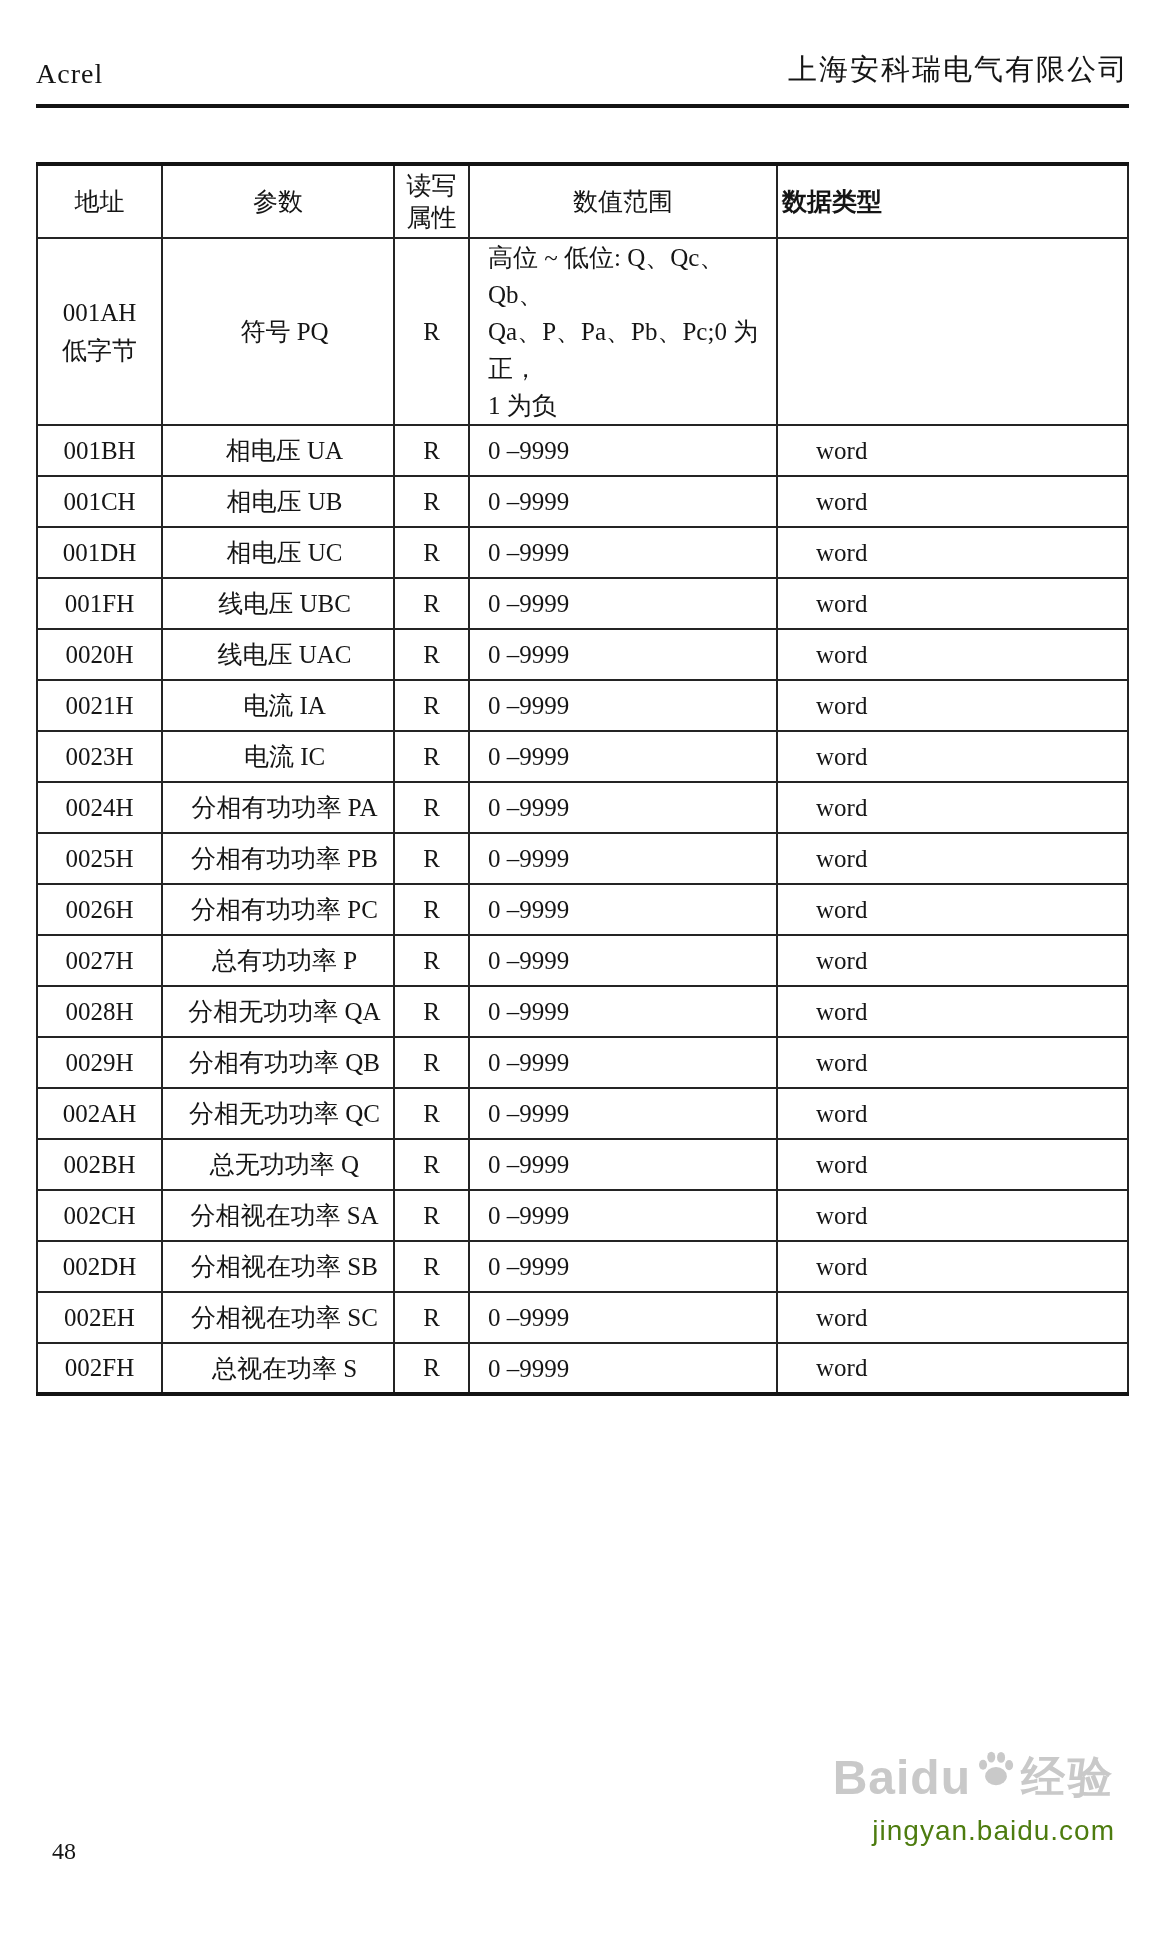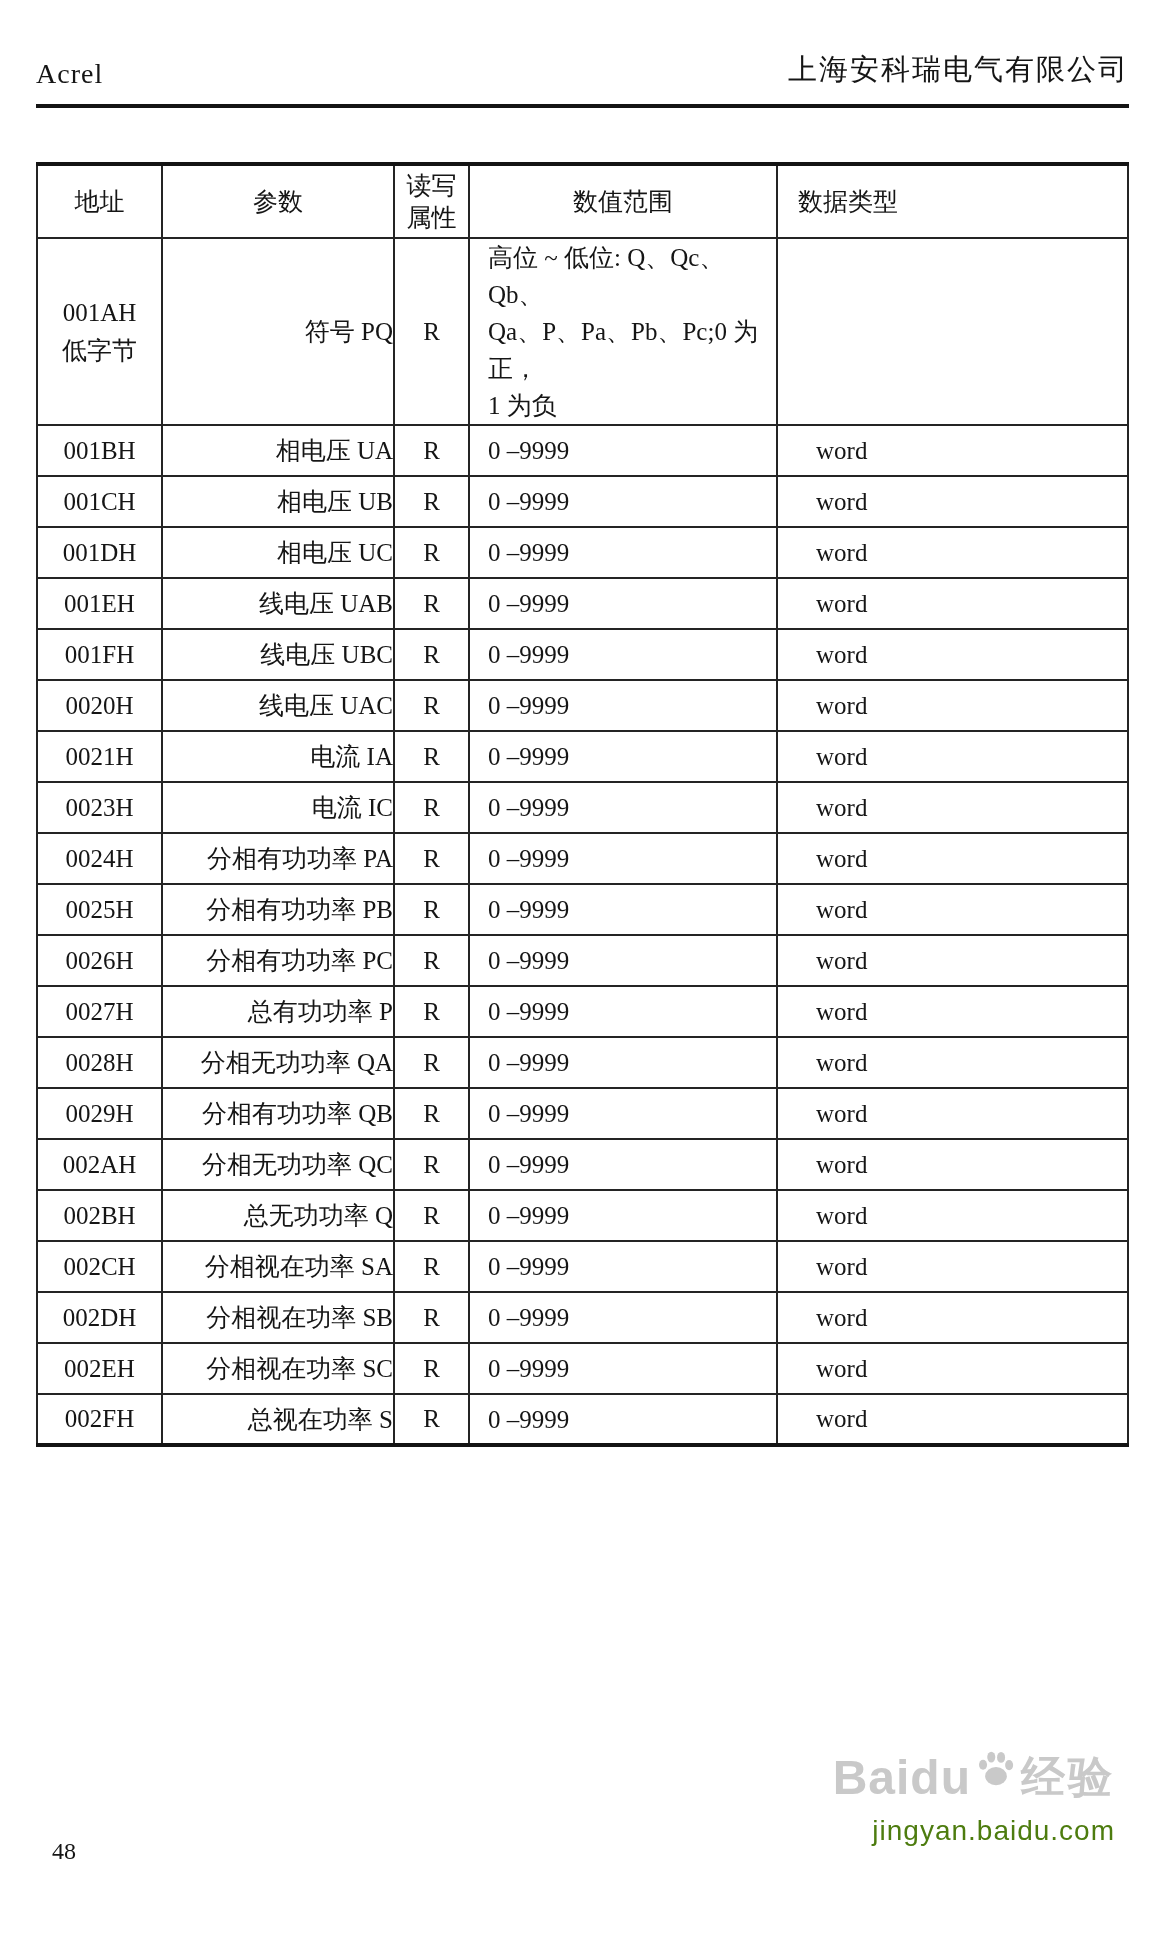--- a/index.html
+++ b/index.html
@@ -48,25 +48,25 @@
     font-weight: normal;
     font-size: 25px;
     vertical-align: middle;
   }
   th {
     height: 74px;
     text-align: center;
     line-height: 1.25;
     padding: 4px 8px;
   }
-  th.h-type { text-align: left; padding-left: 20px; }
+  th.h-type { text-align: left; padding-left: 4px; font-weight: bold; }
   td { height: 51px; }
 
   .c-addr  { text-align: center; white-space: pre-line; line-height: 1.5; }
-  .c-param { text-align: right; padding-left: 13px; margin-left: 14px; }
+  .c-param { text-align: center; padding-left: 13px; margin-left: 14px; }
   .c-rw    { text-align: center; }
   .c-range { text-align: left; padding-left: 18px; padding-right: 4px; white-space: pre-line; line-height: 1.48; }
   .c-type  { text-align: left; padding-left: 38px; }
   tr.row-tall td { height: 130px; }
 
   
   .page-number {
     position: absolute;
     left: 52px;
     top: 1838px;
@@ -152,27 +152,20 @@
     <td class="c-type">word</td>
   </tr>
         <tr>
     <td class="c-addr">001DH</td>
     <td class="c-param">相电压 UC</td>
     <td class="c-rw">R</td>
     <td class="c-range">0 –9999</td>
     <td class="c-type">word</td>
   </tr>
         <tr>
-    <td class="c-addr">001EH</td>
-    <td class="c-param">线电压 UAB</td>
-    <td class="c-rw">R</td>
-    <td class="c-range">0 –9999</td>
-    <td class="c-type">word</td>
-  </tr>
-        <tr>
     <td class="c-addr">001FH</td>
     <td class="c-param">线电压 UBC</td>
     <td class="c-rw">R</td>
     <td class="c-range">0 –9999</td>
     <td class="c-type">word</td>
   </tr>
         <tr>
     <td class="c-addr">0020H</td>
     <td class="c-param">线电压 UAC</td>
     <td class="c-rw">R</td>

